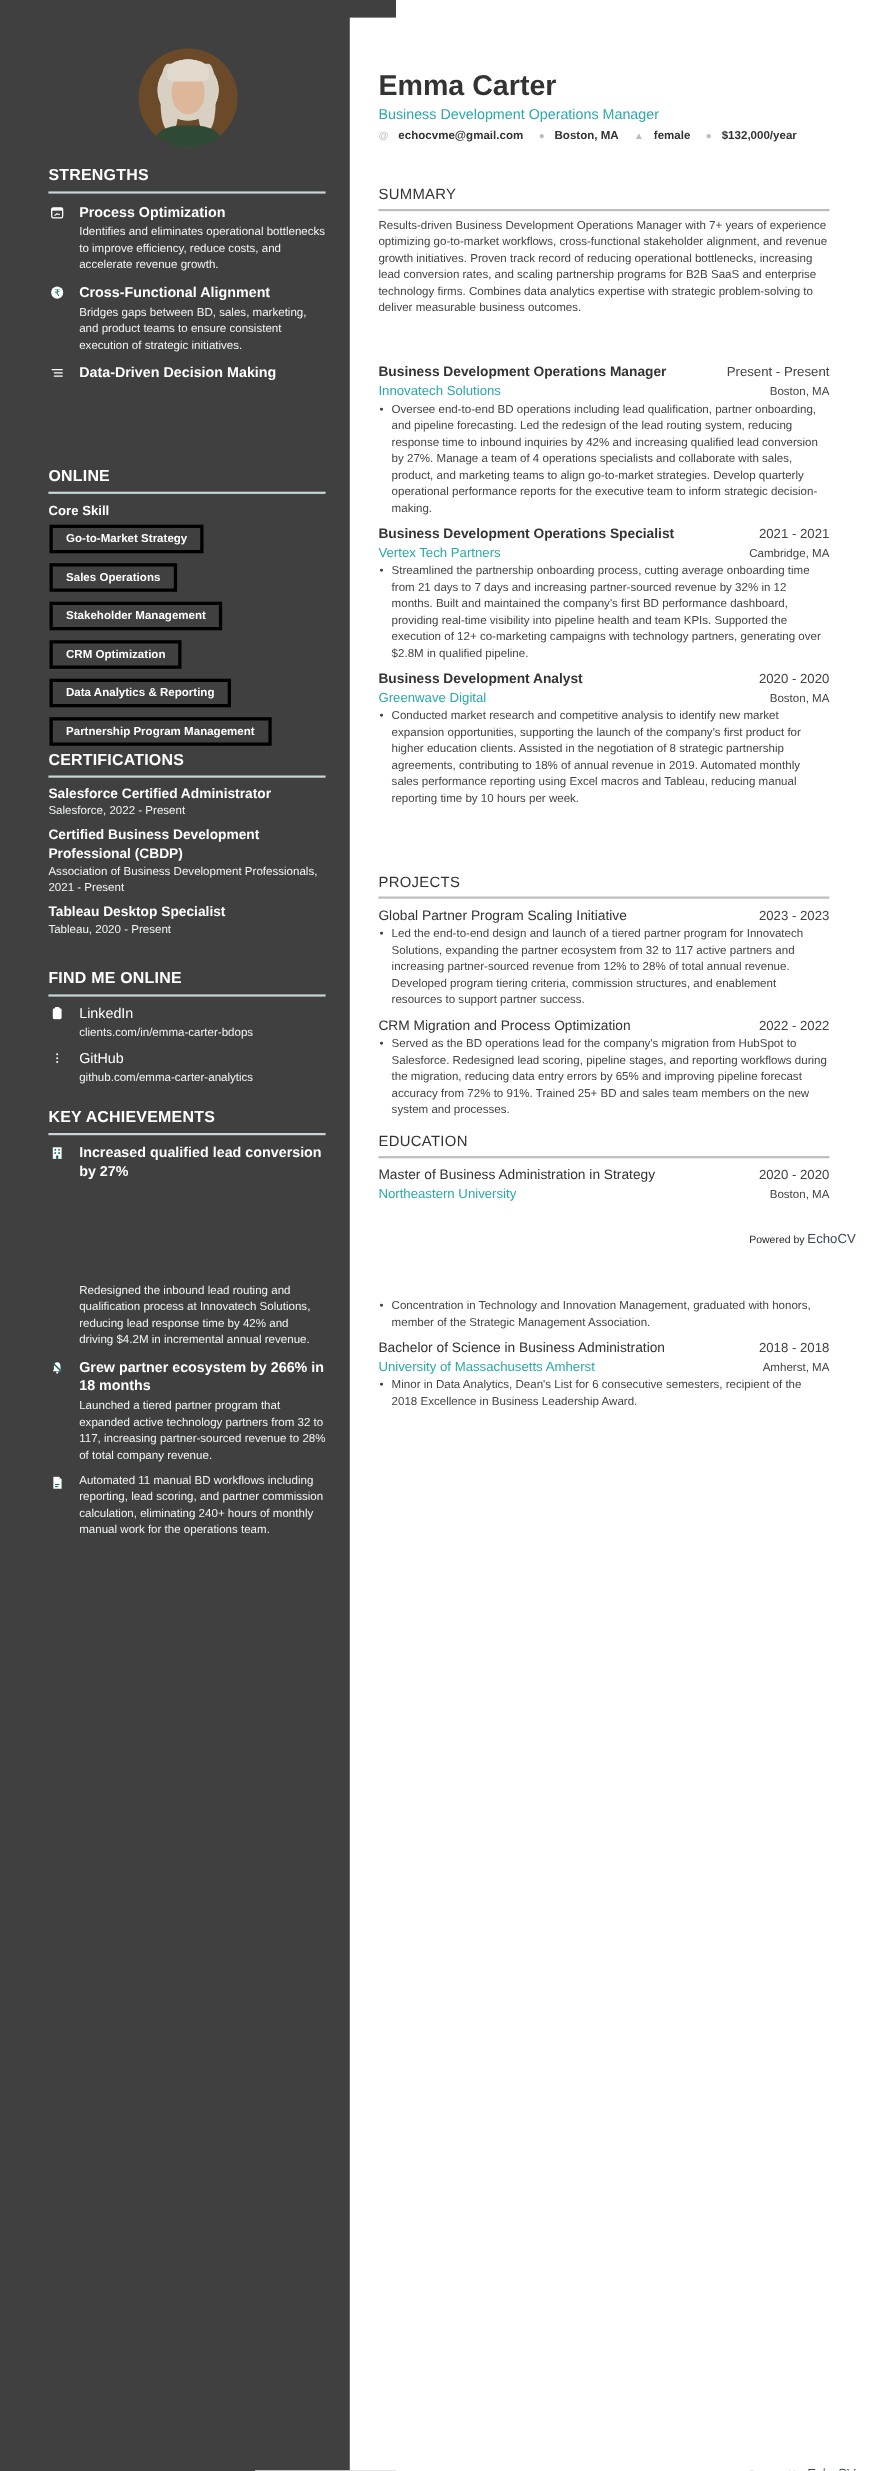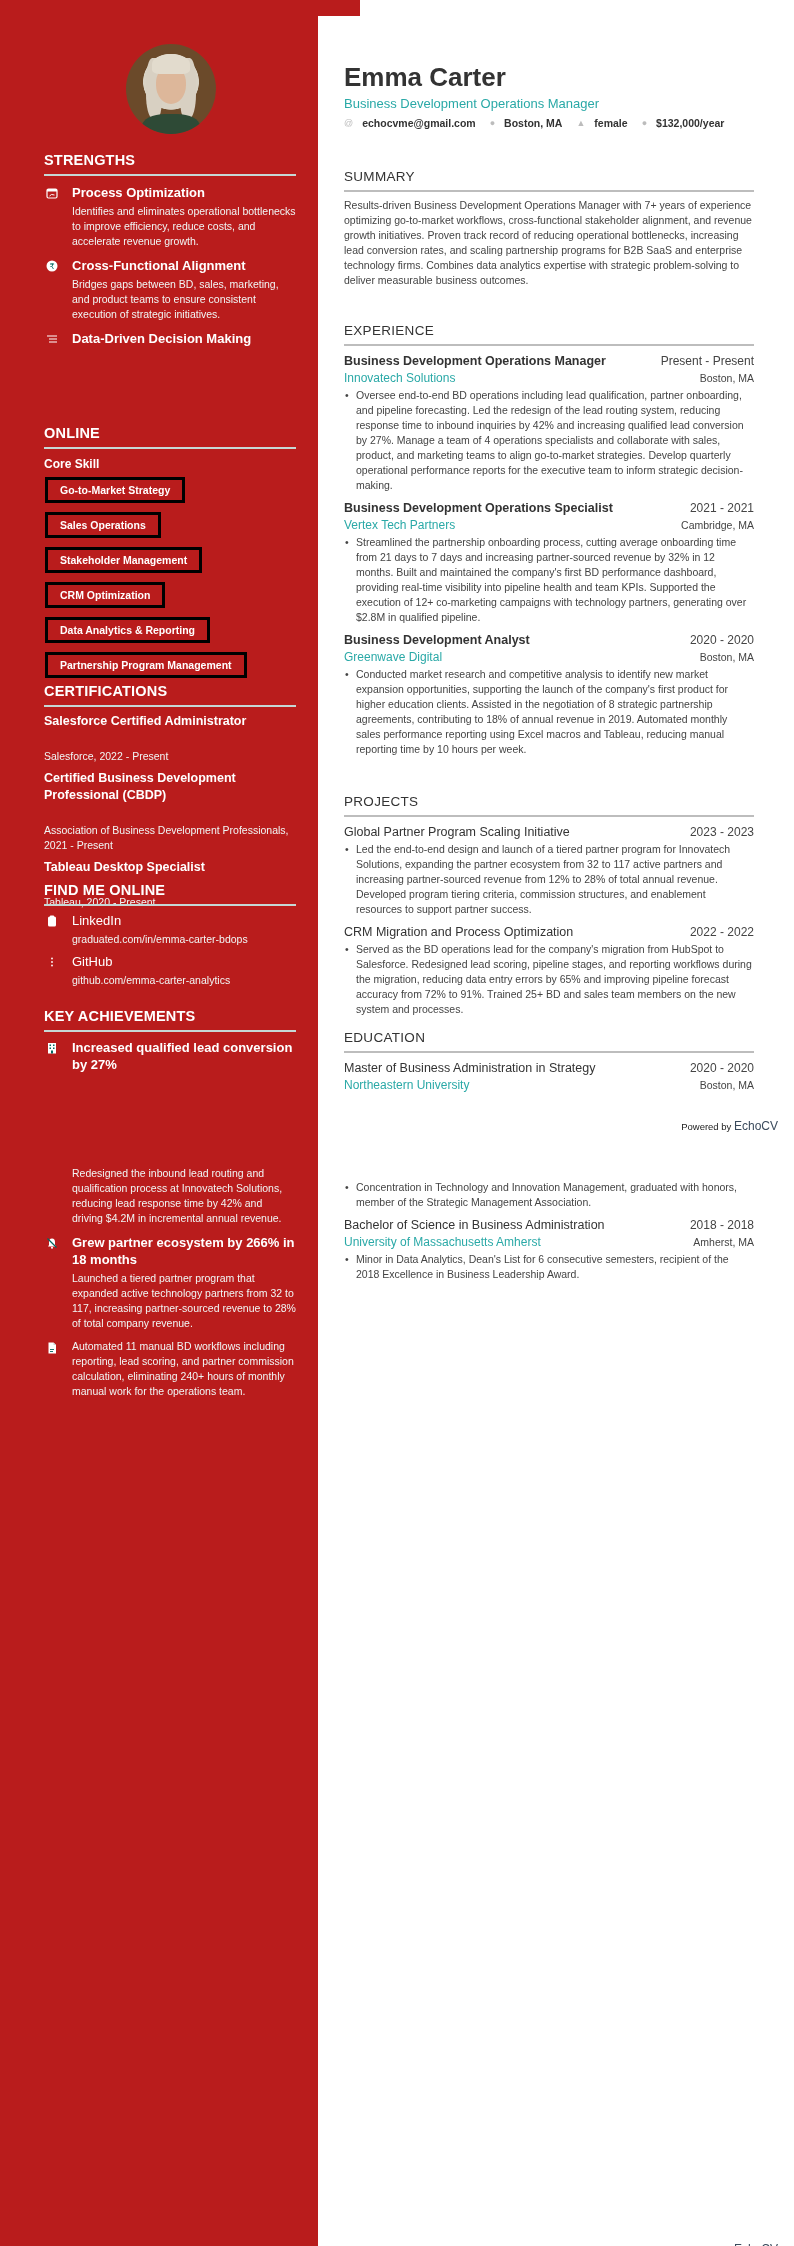--- a/index.html
+++ b/index.html
@@ -1,19 +1,19 @@
 <!DOCTYPE html>
 <html><head>
 <meta charset="utf-8">
 <style>
   * { box-sizing: border-box; margin: 0; padding: 0; }
   html, body { width: 794px; height: 2246px; background: #ffffff; }
   body { position: relative; font-family: "Liberation Sans", sans-serif; overflow: hidden; }
 
-  .sidebar { position: absolute; left: 0; top: 0; width: 360px; height: 2246px; background: #b91c1c; color: #ffffff; }
+  .sidebar { position: absolute; left: 0; top: 0; width: 360px; height: 2246px; background: #404040; color: #ffffff; }
   .main { position: absolute; left: 318px; top: 16px; width: 476px; height: 2246px; background: #ffffff; color: #333333; }
 
   
   .photo { position: absolute; left: 126px; top: 44px; width: 90px; height: 90px; border-radius: 50%; overflow: hidden;
            background: radial-gradient(circle at 50% 42%, #e8cdb3 0 18%, #c9a98a 19% 24%, #d9d2c4 25% 40%, #6b4a2a 41% 100%); }
   .photo .face { position: absolute; left: 30px; top: 22px; width: 30px; height: 38px; border-radius: 45% 45% 50% 50%; background: #ddb79a; }
   .photo .hair-l { position: absolute; left: 20px; top: 14px; width: 16px; height: 60px; border-radius: 40% 20% 30% 40%; background: #d8d0c2; }
   .photo .hair-r { position: absolute; left: 54px; top: 14px; width: 16px; height: 60px; border-radius: 20% 40% 40% 30%; background: #d8d0c2; }
   .photo .hair-t { position: absolute; left: 26px; top: 10px; width: 38px; height: 20px; border-radius: 50% 50% 20% 20%; background: #e2dbcd; }
   .photo .shirt { position: absolute; left: 16px; top: 70px; width: 58px; height: 30px; border-radius: 40% 40% 0 0; background: #2e4a36; }
@@ -22,21 +22,21 @@
   .s-title { font-size: 14.5px; font-weight: 600; letter-spacing: 0.2px; color: #ffffff; padding-bottom: 6px; border-bottom: 2px solid #c6d7d5; }
   .s-item { position: relative; padding-left: 28px; }
   .s-icon { position: absolute; left: 2px; top: 3px; width: 12px; height: 12px; color: #ffffff; font-size: 11px; line-height: 12px; text-align: center; }
   .s-item-title { font-size: 13px; font-weight: 600; line-height: 17px; color: #ffffff; }
   .s-item-desc { font-size: 10.5px; line-height: 15px; color: #f1f6f5; margin-top: 3px; }
 
   .core-skill { font-size: 12px; font-weight: 600; margin-top: 8px; margin-bottom: 6px; }
   .skill-tag { display: table; border: 3px solid #000000; padding: 4px 12px; font-size: 10.5px; font-weight: 600; margin: 0 0 9px 1px; color: #ffffff; }
 
   .cert-name { font-size: 12.5px; font-weight: 600; line-height: 17px; color: #ffffff; }
-  .cert-meta { font-size: 10.5px; line-height: 15px; color: #f1f6f5; margin-top: 19px; }
+  .cert-meta { font-size: 10.5px; line-height: 15px; color: #f1f6f5; margin-top: 0; }
 
   
   .name { position: absolute; left: 26px; top: 46px; font-size: 26px; font-weight: 700; color: #333333; }
   .role { position: absolute; left: 26px; top: 80px; font-size: 13px; color: #2aa9a7; }
   .contact { position: absolute; left: 26px; top: 101px; display: flex; align-items: center; font-size: 10.5px; color: #333; font-weight: 600; }
   .contact .ci { color: #bcbcbc; font-size: 9px; margin-right: 9px; font-weight: 400; }
   .contact .cv { margin-right: 14px; }
 
   .m-section { position: absolute; left: 26px; width: 410px; }
   .m-title { font-size: 13.5px; color: #333; letter-spacing: 0.3px; padding-bottom: 6px; border-bottom: 2px solid #bdbdbd; }
@@ -128,21 +128,21 @@
   <section class="s-section" style="top:882px;">
     <div class="s-title">FIND ME ONLINE</div>
     <div class="s-item" style="margin-top:6px;">
       <span class="s-icon">
         <svg width="12" height="12" viewBox="0 0 12 12">
             <rect x="2" y="1.5" width="8" height="10" rx="1.5" fill="#fff"></rect>
             <rect x="4" y="0.5" width="4" height="2" rx="0.6" fill="#fff"></rect>
           </svg>
       </span>
       <div class="s-item-title" style="font-weight:500;">LinkedIn</div>
-      <div class="s-item-desc">graduated.com/in/emma-carter-bdops</div>
+      <div class="s-item-desc">clients.com/in/emma-carter-bdops</div>
     </div>
     <div class="s-item" style="margin-top:6px;">
       <span class="s-icon">
         <svg width="12" height="12" viewBox="0 0 12 12">
             <circle cx="6" cy="2.5" r="0.9" fill="#fff"></circle>
             <circle cx="6" cy="6" r="0.9" fill="#fff"></circle>
             <circle cx="6" cy="9.5" r="0.9" fill="#fff"></circle>
           </svg>
       </span>
       <div class="s-item-title" style="font-weight:500;">GitHub</div>
@@ -208,21 +208,20 @@
     <span class="ci">●</span>
     <span class="cv">$132,000/year</span>
   </div>
 
   <section class="m-section" style="top:153px;">
     <div class="m-title">SUMMARY</div>
     <p class="m-text">Results-driven Business Development Operations Manager with 7+ years of experience optimizing go-to-market workflows, cross-functional stakeholder alignment, and revenue growth initiatives. Proven track record of reducing operational bottlenecks, increasing lead conversion rates, and scaling partnership programs for B2B SaaS and enterprise technology firms. Combines data analytics expertise with strategic problem-solving to deliver measurable business outcomes.</p>
   </section>
 
   <section class="m-section" style="top:307px;">
-    <div class="m-title">EXPERIENCE</div>
     <div>
       <div class="entry-head">
           <span class="entry-title">Business Development Operations Manager</span>
           <span class="entry-date">Present - Present</span>
         </div>
       <div class="entry-sub">
           <span class="entry-org">Innovatech Solutions</span>
           <span class="entry-loc">Boston, MA</span>
         </div>
       <div class="bullet">Oversee end-to-end BD operations including lead qualification, partner onboarding, and pipeline forecasting. Led the redesign of the lead routing system, reducing response time to inbound inquiries by 42% and increasing qualified lead conversion by 27%. Manage a team of 4 operations specialists and collaborate with sales, product, and marketing teams to align go-to-market strategies. Develop quarterly operational performance reports for the executive team to inform strategic decision-making.</div>

